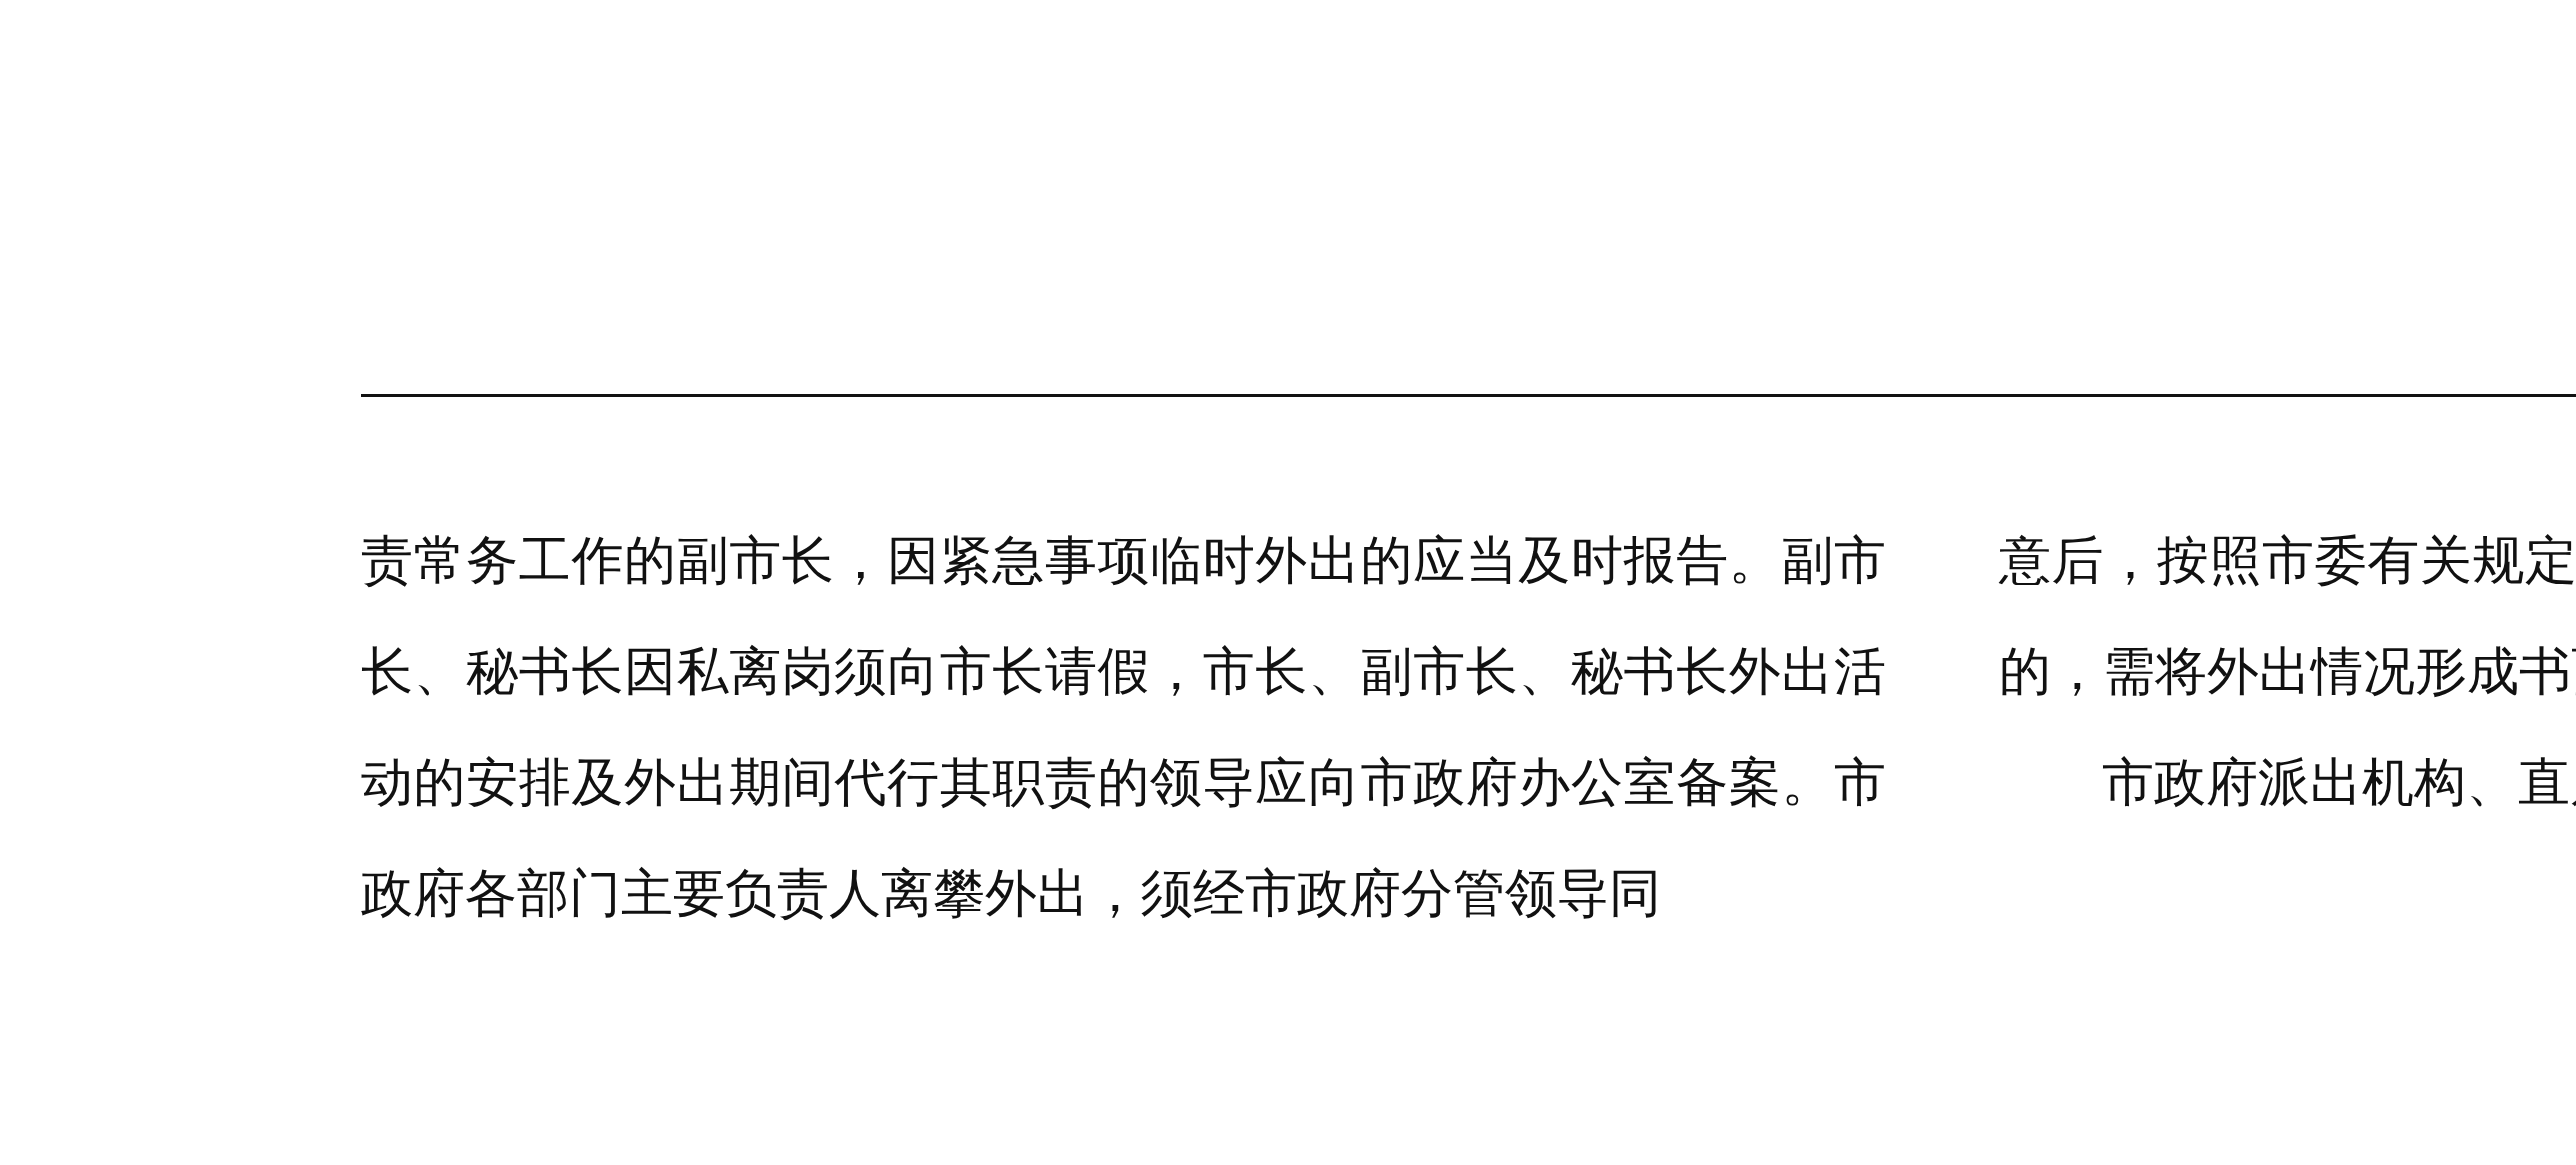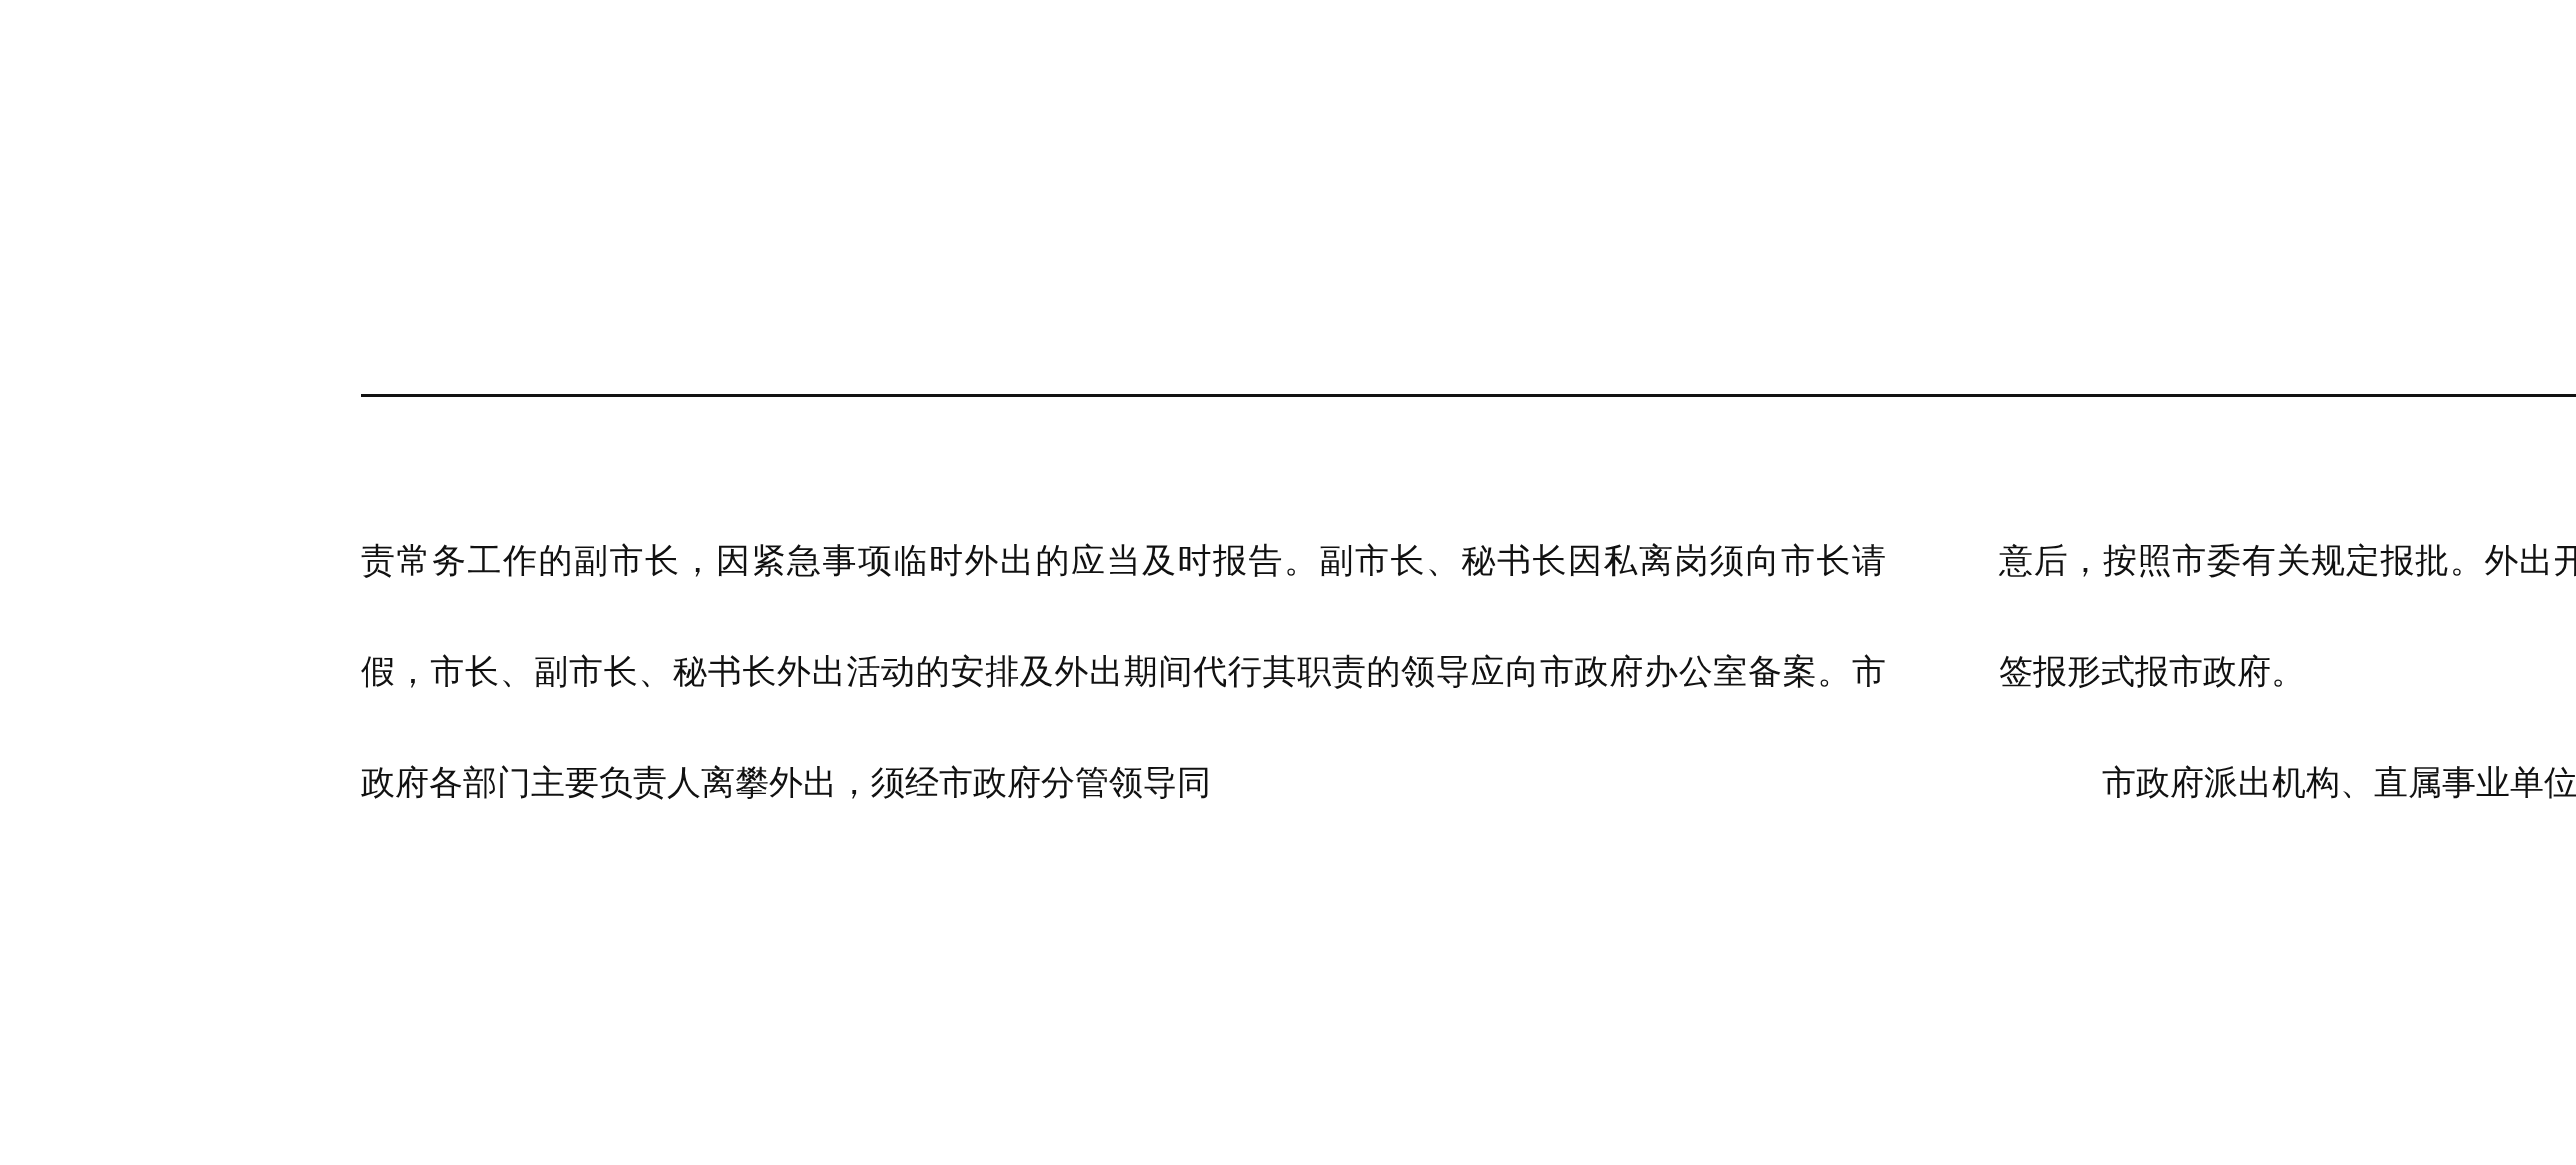--- a/index.html
+++ b/index.html
@@ -48,21 +48,21 @@
     top: 505px;
     width: 3163px;
     display: flex;
     flex-direction: row;
     justify-content: space-between;
   }
   .column {
     width: 1525px;
   }
   .para {
-    font-size: 34px;
+    font-size: 52px;
     line-height: 111px;
     letter-spacing: 0px;
     text-align: justify;
     text-justify: inter-ideograph;
     margin: 0;
     color: #111111;
   }
   .para.indent {
     text-indent: 103px;
   }

